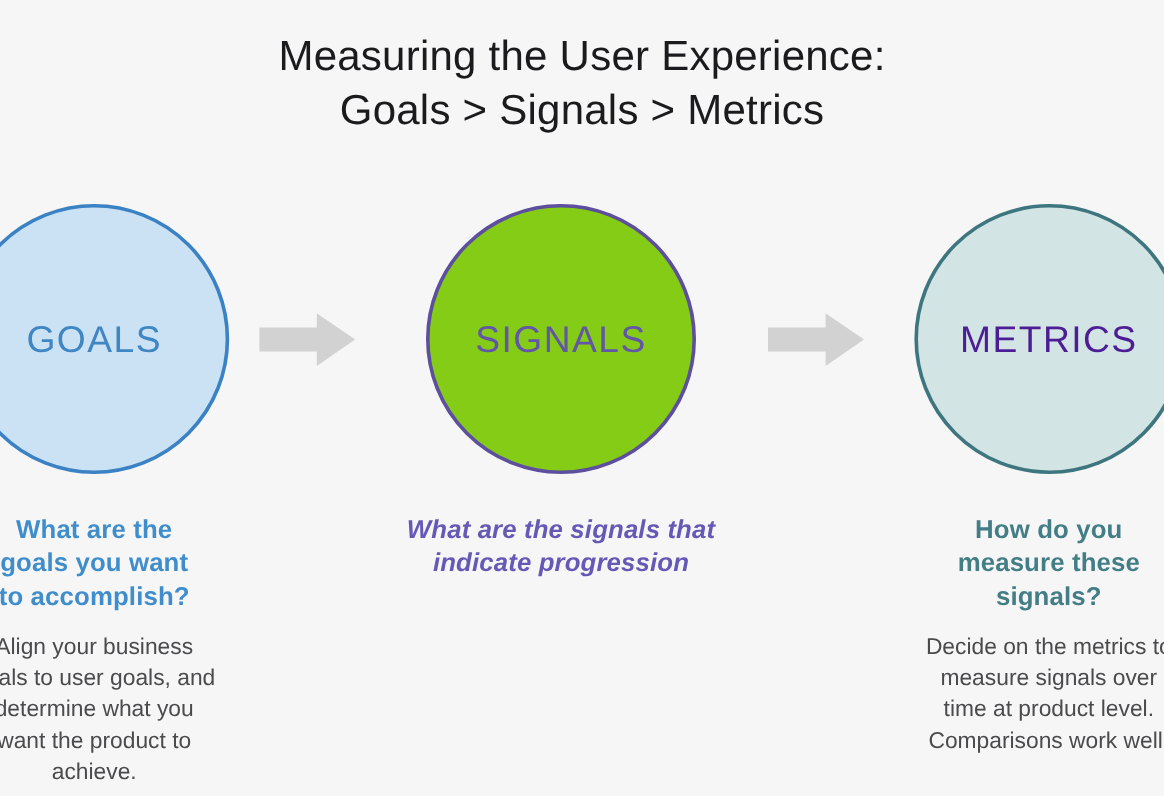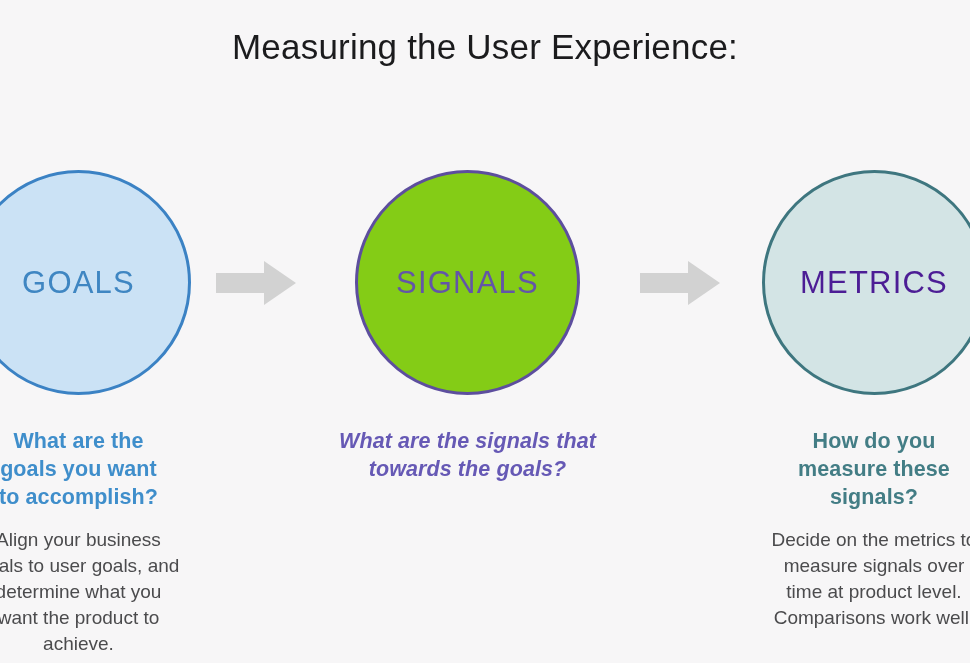--- a/index.html
+++ b/index.html
@@ -134,20 +134,21 @@
   .col-metrics .caption-heading { width: 230px; }
   .col-metrics .caption-body    { width: 285px; }
 </style>
 </head>
 <body>
 
 <div class="page">
 
   <div class="title-block">
     <span class="title-line">Measuring the User Experience:</span>
+    <span class="title-line">Goals &gt; Signals &gt; Metrics</span>
   </div>
 
   <div class="columns">
 
     <div class="column col-goals">
       <div class="circle circle-goals">
         <span class="circle-label">GOALS</span>
       </div>
       <div class="caption-heading head-goals">
         <span class="cl">What are the</span>
@@ -168,21 +169,21 @@
         <polygon points="0,14 48,14 48,2 80,24 48,46 48,34 0,34" fill="#d2d2d2"></polygon>
       </svg>
     </div>
 
     <div class="column col-signals">
       <div class="circle circle-signals">
         <span class="circle-label">SIGNALS</span>
       </div>
       <div class="caption-heading head-signals">
         <span class="cl">What are the signals that</span>
-        <span class="cl">towards the goals?</span>
+        <span class="cl">indicate progression</span>
       </div>
     </div>
 
     <div class="arrow-wrap">
       <svg class="arrow-glyph" viewBox="0 0 80 48">
         <polygon points="0,14 48,14 48,2 80,24 48,46 48,34 0,34" fill="#d2d2d2"></polygon>
       </svg>
     </div>
 
     <div class="column col-metrics">

